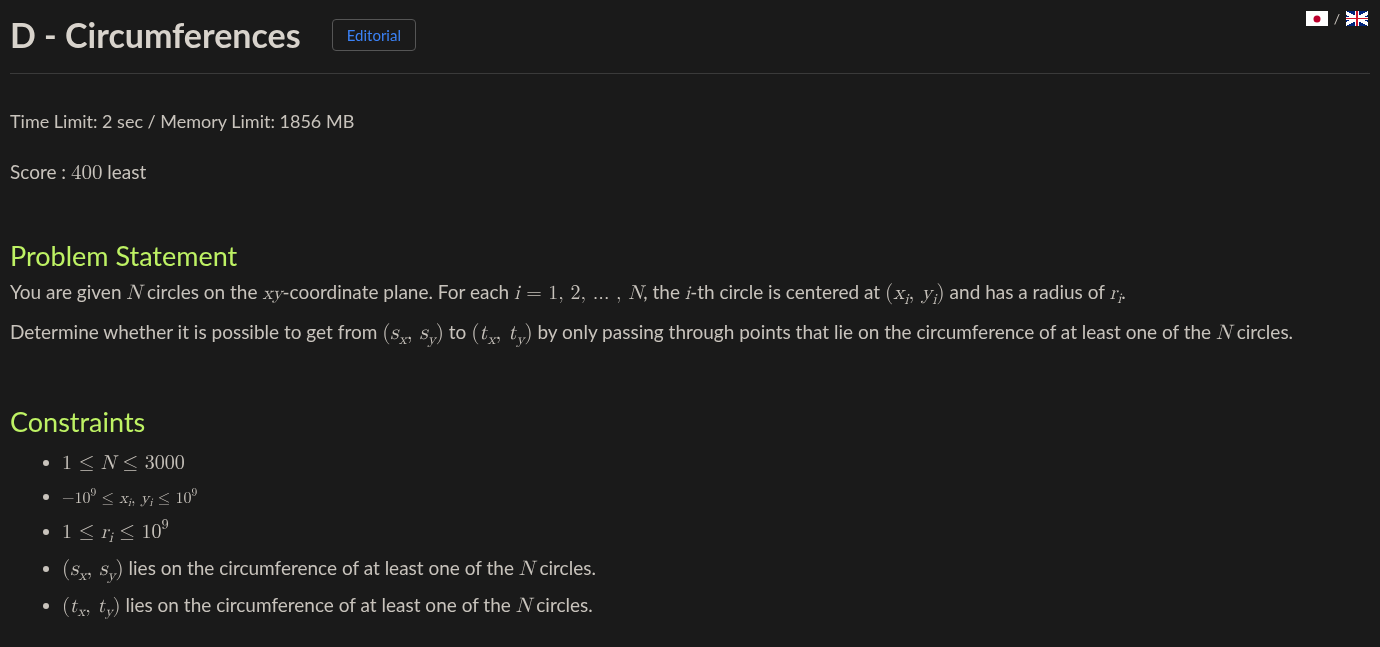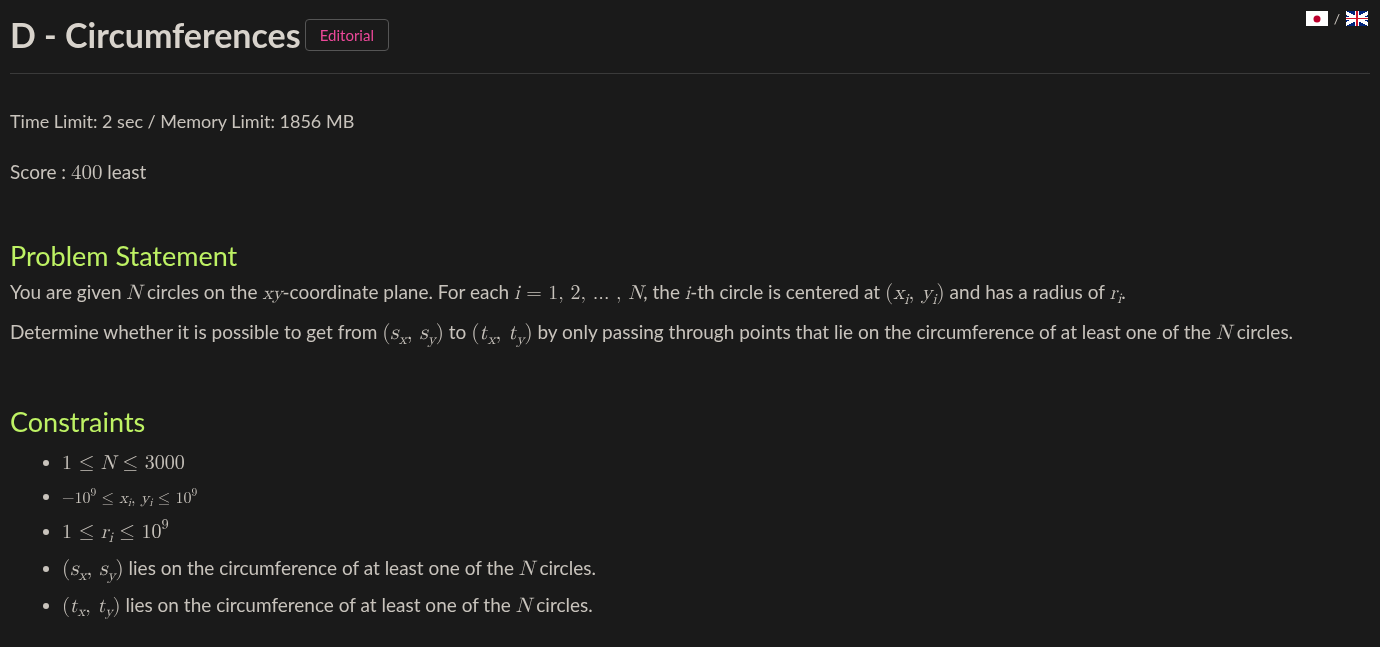--- a/index.html
+++ b/index.html
@@ -12,34 +12,34 @@
     color: #c8c3bc;
     font-family: "Lato", -apple-system, BlinkMacSystemFont, "Segoe UI", sans-serif;
     width: 1380px;
     min-height: 647px;
     padding: 0 10px;
     position: relative;
   }
   .title-row {
     display: flex;
     align-items: center;
-    gap: 4px;
+    gap: 31px;
     padding-top: 14px;
     padding-bottom: 18px;
     border-bottom: 1px solid #3a3a3a;
   }
   .title {
     font-size: 34px;
     font-weight: 700;
     color: #d8d3cc;
   }
   .editorial-btn {
     border: 1px solid #555;
     background: transparent;
-    color: #ec4899;
+    color: #3b82f6;
     border-radius: 4px;
     padding: 6px 14px;
     font-size: 15px;
     cursor: pointer;
     font-family: inherit;
   }
   .flags {
     position: absolute;
     top: 10px;
     right: 12px;

